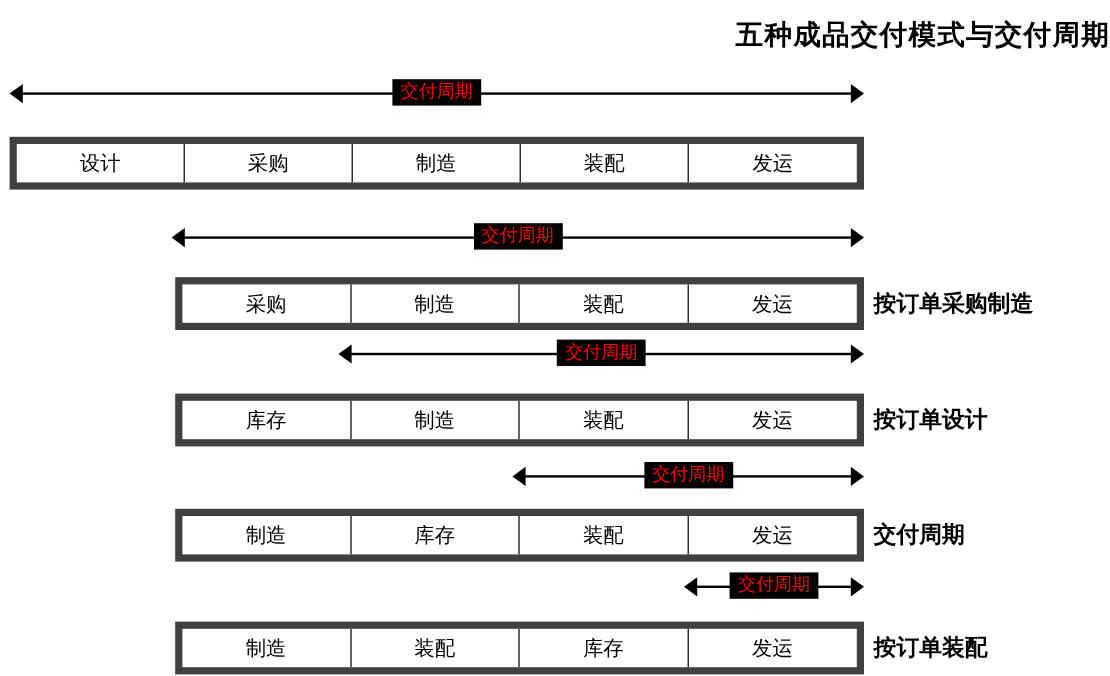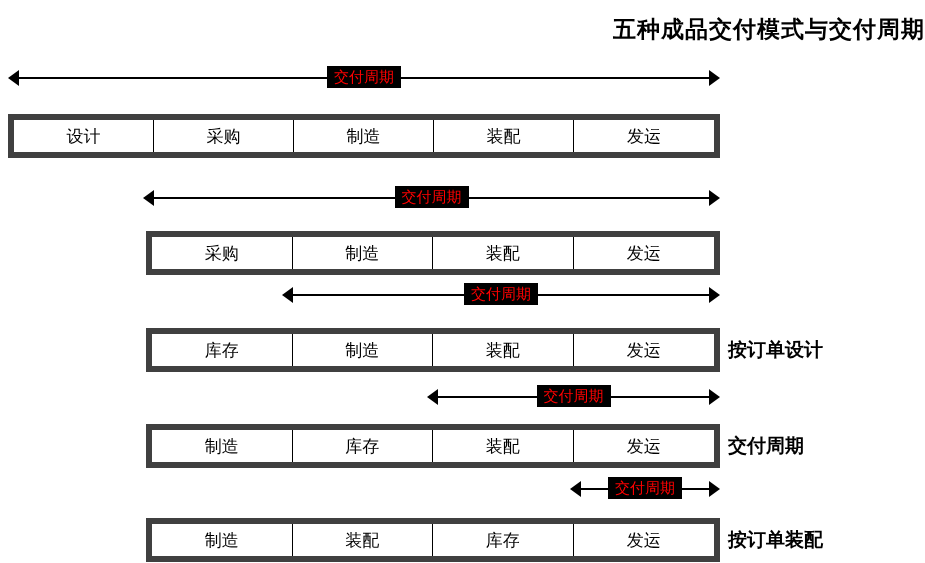--- a/index.html
+++ b/index.html
@@ -140,20 +140,21 @@
     <div class="head right"></div>
     <div class="alabel">交付周期</div>
   </div>
   <div class="row" style="top:231px;">
     <div class="boxes" style="left:146px; width:574px;">
       <div class="cell" style="width:25%">采购</div>
       <div class="cell" style="width:25%">制造</div>
       <div class="cell" style="width:25%">装配</div>
       <div class="cell" style="width:25%">发运</div>
     </div>
+    <div class="rowlabel" style="left:728px;">按订单采购制造</div>
   </div>
 
   <div class="arrowband" style="left:282px; top:283px; width:438px;">
     <div class="head left"></div>
     <div class="line"></div>
     <div class="head right"></div>
     <div class="alabel">交付周期</div>
   </div>
   <div class="row" style="top:328px;">
     <div class="boxes" style="left:146px; width:574px;">

